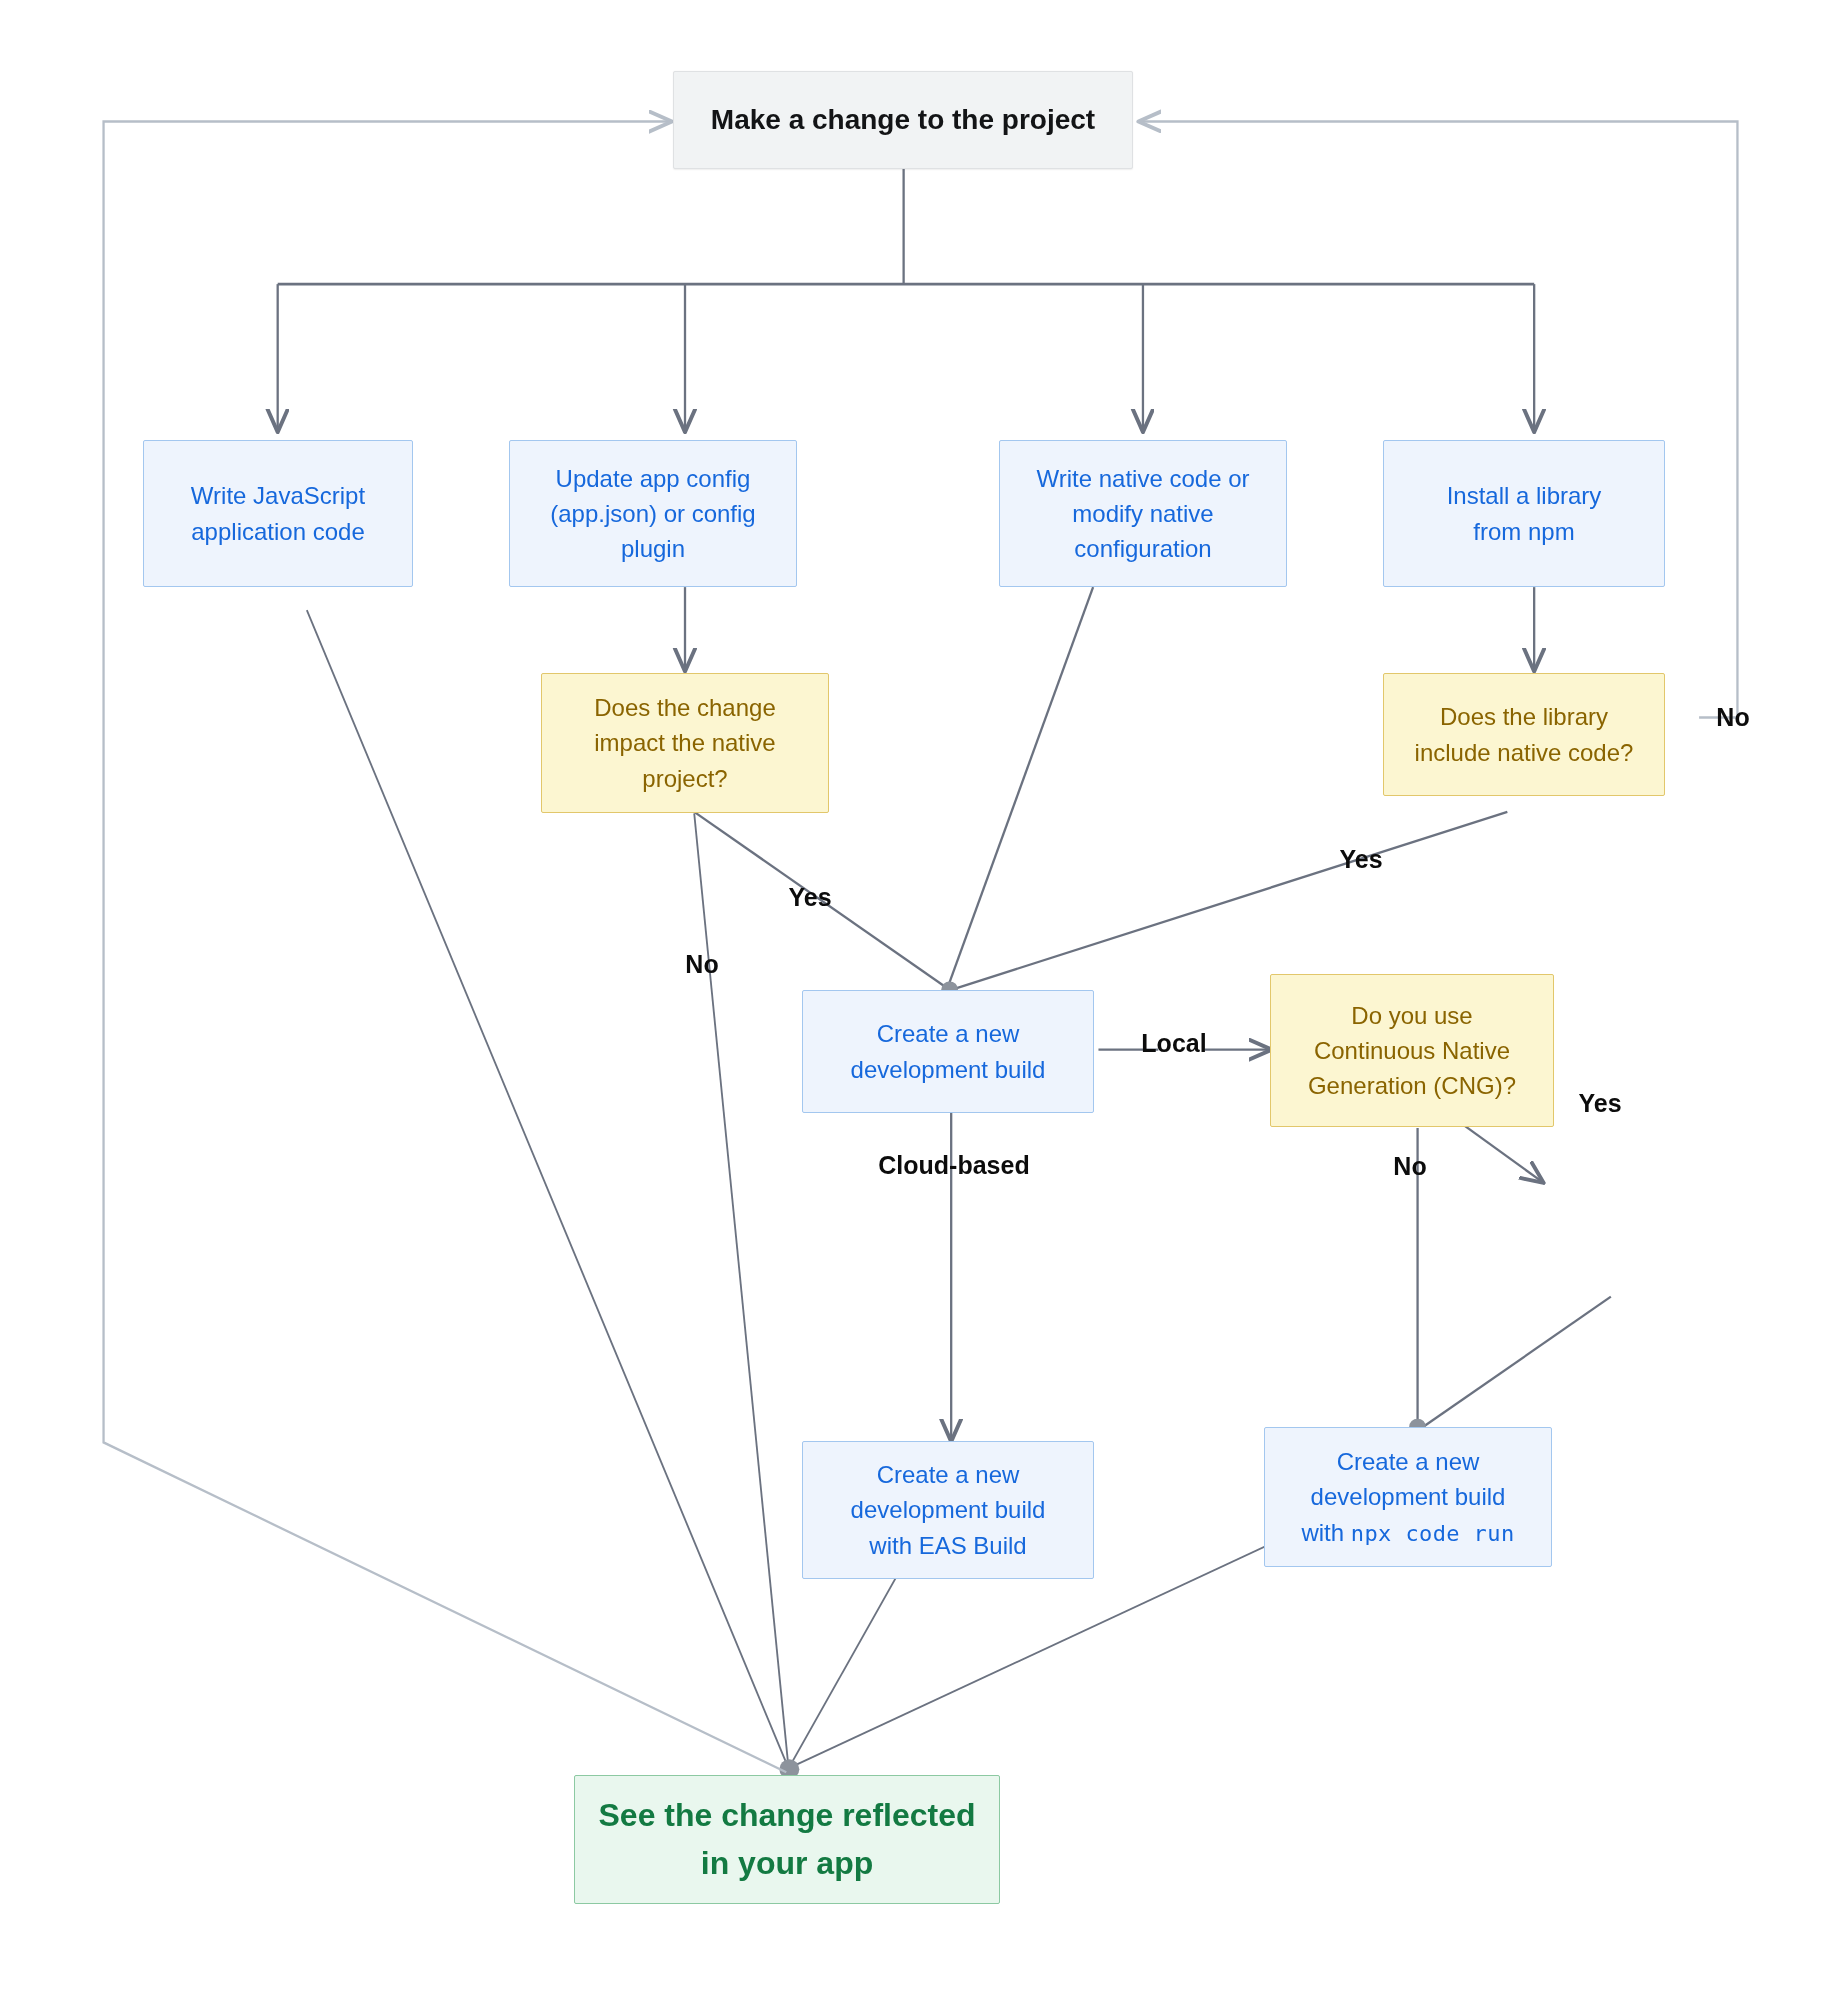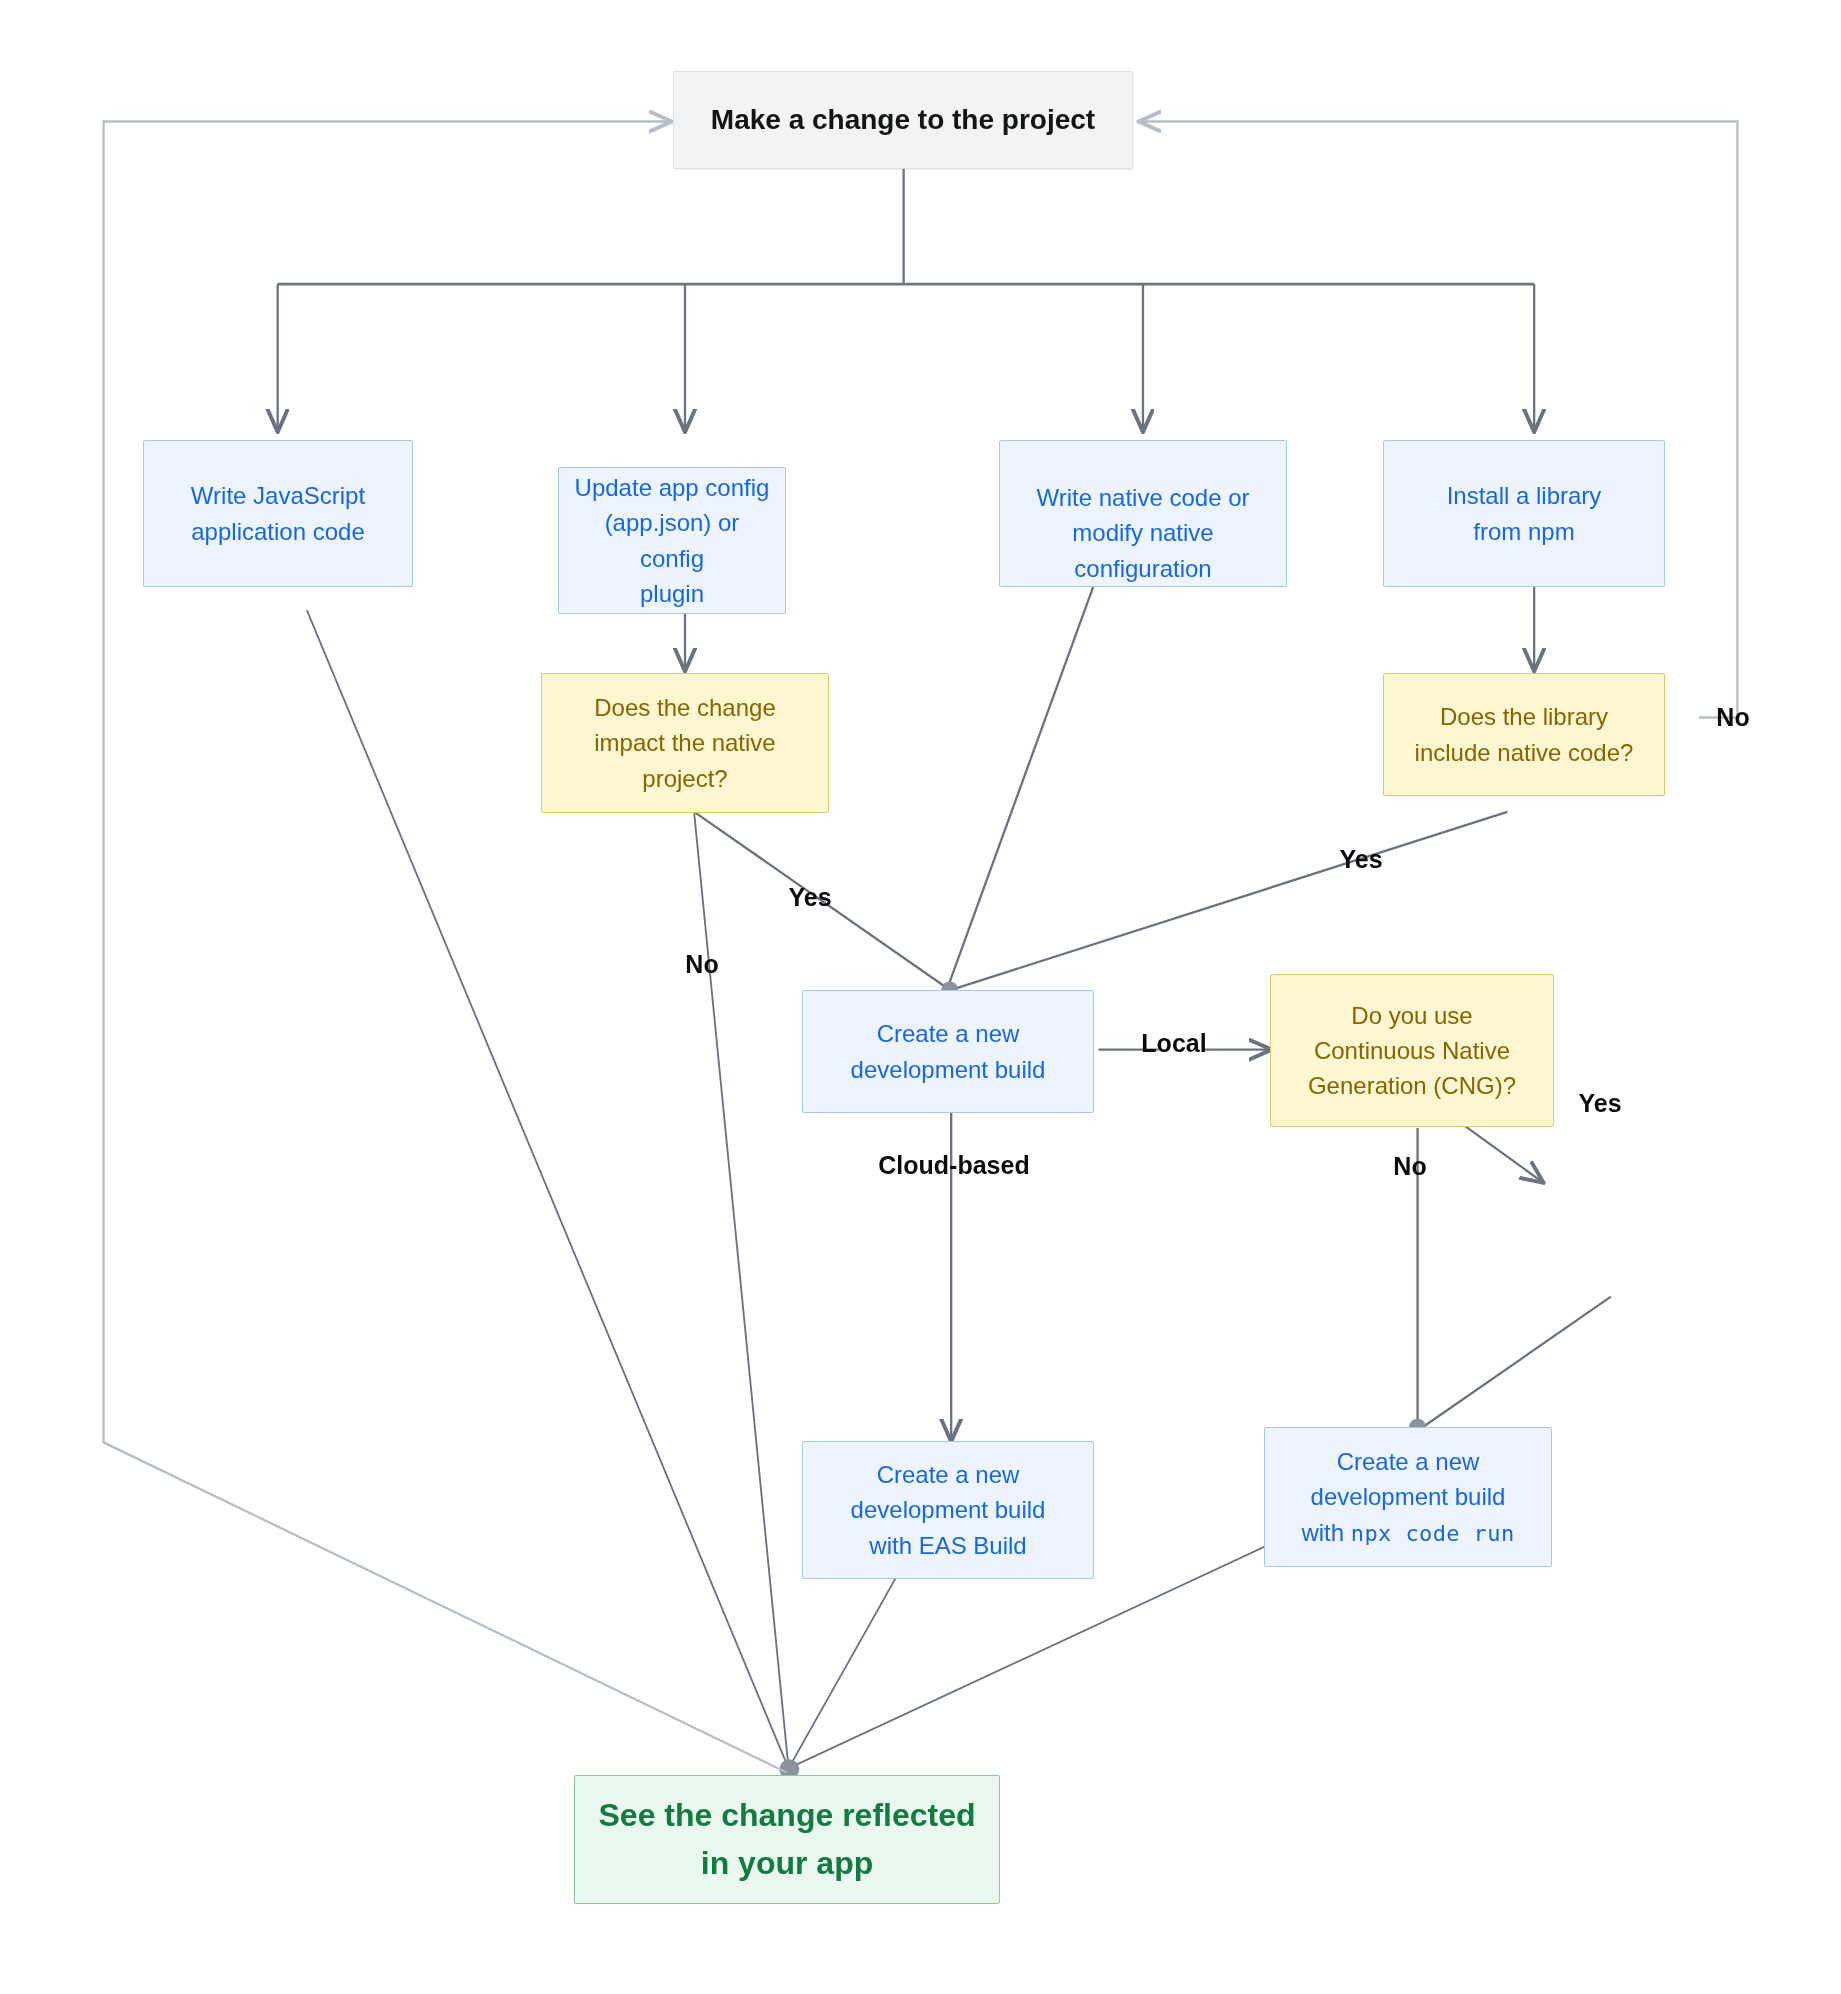--- a/index.html
+++ b/index.html
@@ -145,29 +145,29 @@
     <span class="txt">Make a change to the project</span>
   </div>
 
   <div class="node n-blue" style="left:143px; top:440px; width:270px; height:147px;">
     <span class="txt">
       <span>Write JavaScript</span><br>
       <span>application code</span>
     </span>
   </div>
 
-  <div class="node n-blue" style="left:558px; top:440px; width:228px; height:147px;margin-top:27px;">
+  <div class="node n-blue" style="left:509px; top:440px; width:288px; height:147px;">
     <span class="txt">
       <span>Update app config</span><br>
       <span>(app.json) or config</span><br>
       <span>plugin</span>
     </span>
   </div>
 
-  <div class="node n-blue" style="left:999px; top:440px; width:288px; height:147px;align-items:flex-end;">
+  <div class="node n-blue" style="left:999px; top:440px; width:288px; height:147px;">
     <span class="txt">
       <span>Write native code or</span><br>
       <span>modify native</span><br>
       <span>configuration</span>
     </span>
   </div>
 
   <div class="node n-blue" style="left:1383px; top:440px; width:282px; height:147px;">
     <span class="txt">
       <span>Install a library</span><br>

